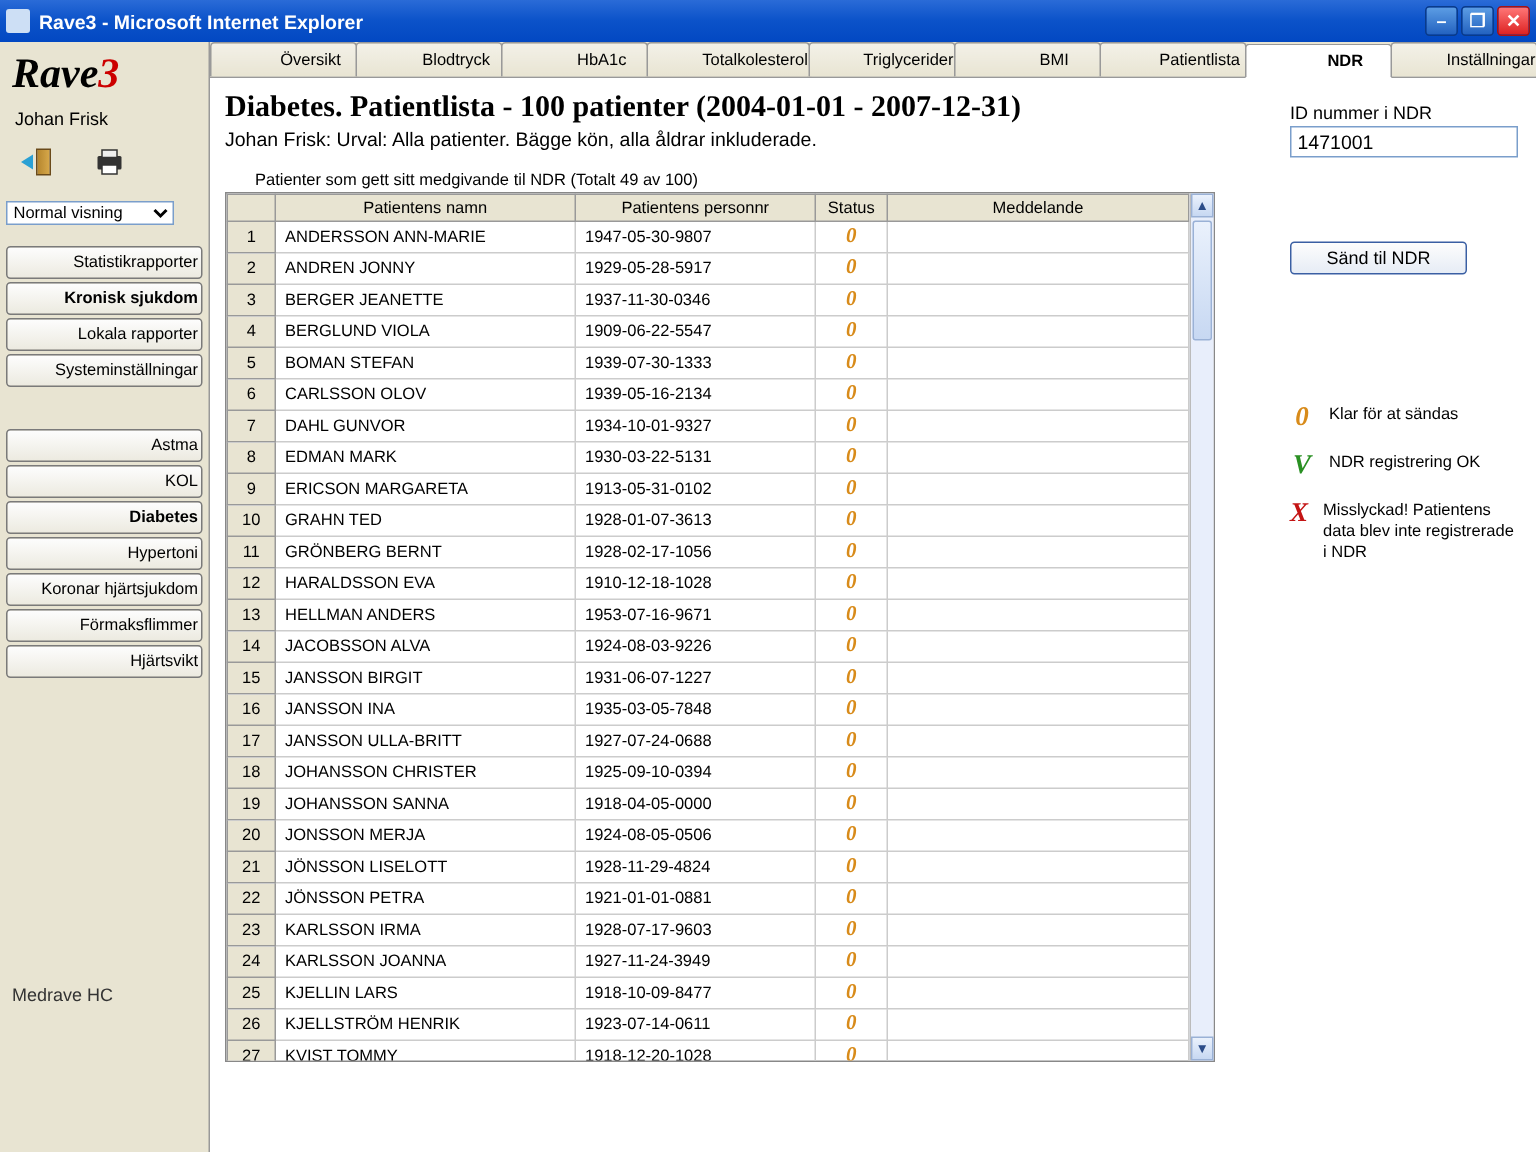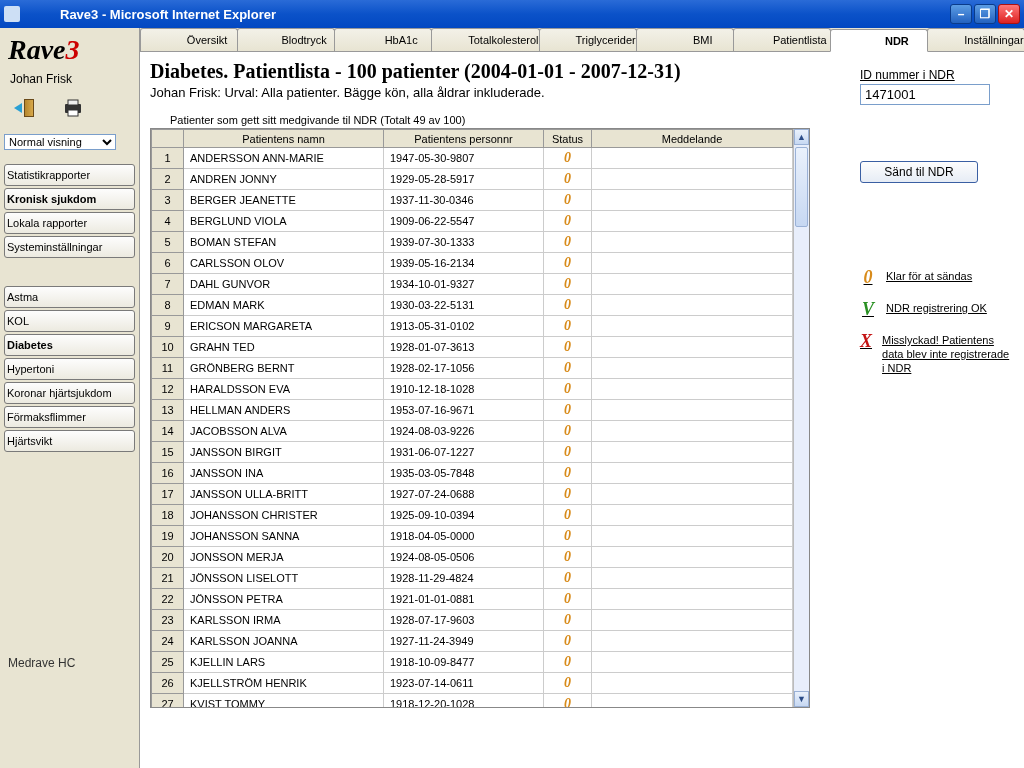--- a/index.html
+++ b/index.html
@@ -15,21 +15,20 @@
   
   .titlebar {
     height: 28px;
     background: linear-gradient(to bottom, #2a6bd7 0%, #0b52c9 50%, #0248c2 100%);
     color: #fff;
     display: flex;
     align-items: center;
     padding: 0 4px;
     font-size: 13px;
     font-weight: bold;
-    gap: 34px;
   }
   .titlebar .app-icon {
     width: 16px; height: 16px;
     background: #cddff5;
     margin-right: 6px;
     border-radius: 2px;
   }
   .titlebar .titletext { flex: 1; }
   .titlebar .winbtns { display: flex; gap: 2px; }
   .winbtn {
@@ -91,21 +90,21 @@
   }
   .btncol {
     display:flex; flex-direction:column; gap:2px; margin-top:14px;
   }
   .sbtn {
     border:1px solid #7a7a7a;
     background:linear-gradient(#fdfdfd,#eceae0);
     border-radius:3px;
     padding:4px 2px;
     font-size:11px;
-    text-align:left;
+    text-align:right;
     cursor:pointer;
   }
   .sbtn.bold { font-weight:bold; }
   .footer-label {
     margin-top:auto;
     padding: 0 0 0 4px;
     font-size:12px;
     color:#333;
   }
   
@@ -221,25 +220,24 @@
   }
   .vscroll .track {flex:1;position:relative;}
   .vscroll .thumb {
     position:absolute;left:1px;right:1px;top:2px;height:80px;border:1px solid #9ab1d6;border-radius:2px;background:linear-gradient(#eaf1fc,#c7d8f2);
   }
   
   .rpanel {
     width:170px;
     padding:10px 0 0 18px;
     font-size:12px;
-    text-decoration:underline;
   }
   .rlabel {}
   .rinput {
-    width:130px;border:1px solid #7a9ecb;font-size:13px;padding:2px 4px;margin-top:2px;
+    width:152px;border:1px solid #7a9ecb;font-size:13px;padding:2px 4px;margin-top:2px;
   }
   .sendbtn {
     margin-top:56px;
     width:118px;
     border:1px solid #3a5fa3;
     border-radius:3px;
     background:linear-gradient(#fdfdfd,#e6ecf5);
     padding:3px 0;
     font-size:12px;
     cursor:pointer;

